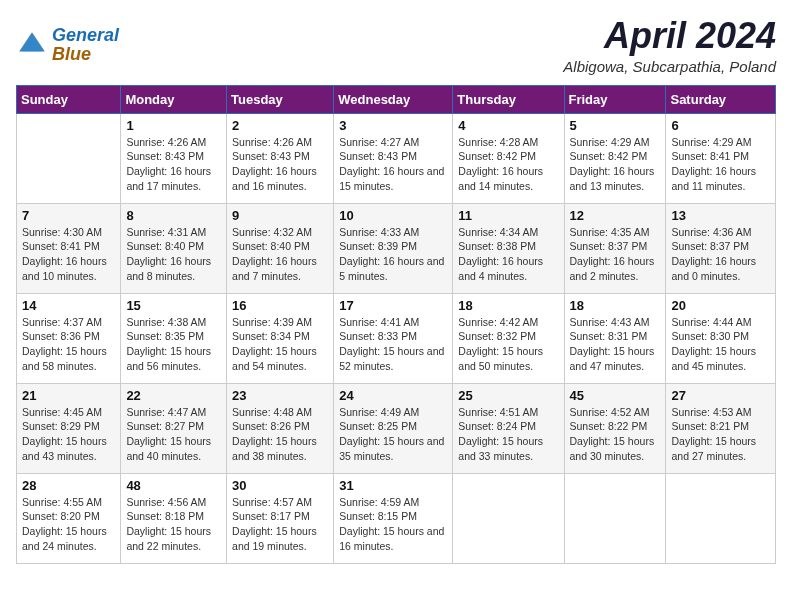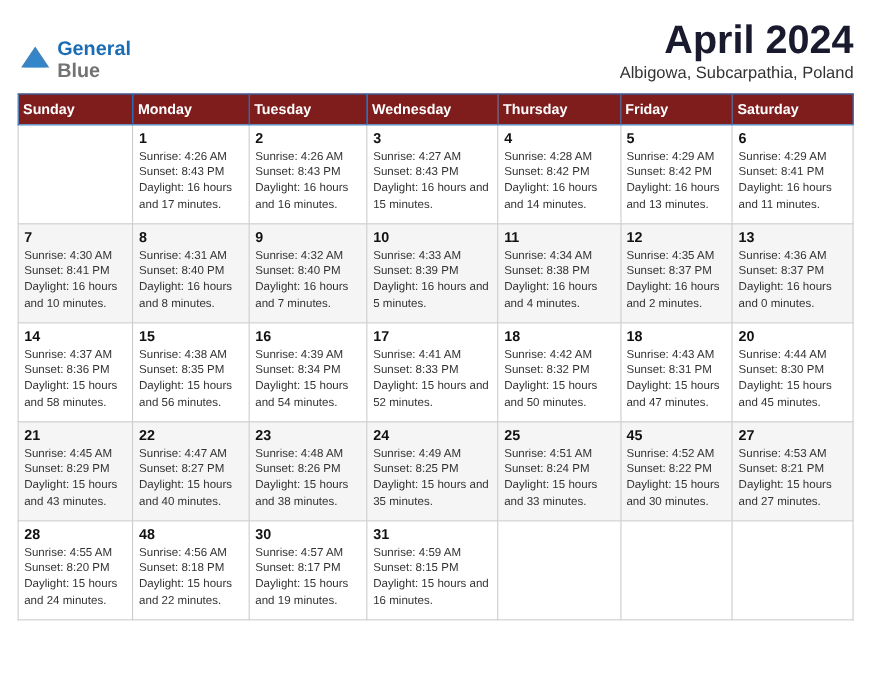--- a/index.html
+++ b/index.html
@@ -6,22 +6,23 @@
     body {
       font-family: Arial, sans-serif;
       background: #fff;
       width: 792px;
       min-height: 612px;
       padding: 16px;
     }
     .header {
       display: flex;
       justify-content: space-between;
-      align-items: flex-end;
+      align-items: center;
       margin-bottom: 10px;
+      font-style: italic;
     }
     .logo {
       display: flex;
       align-items: center;
       gap: 4px;
     }
     .logo-text {
       font-size: 18px;
       font-weight: bold;
       color: #1a1a2e;
@@ -48,21 +49,21 @@
       color: #333;
       margin-top: 2px;
       margin-left: 29px;
     }
     table {
       width: 100%;
       border-collapse: collapse;
       font-size: 11px;
     }
     thead tr th {
-      background-color: #7f1d1d;
+      background-color: #701a75;
       color: #fff;
       font-size: 13px;
       font-weight: bold;
       padding: 6px 4px;
       text-align: left;
       border: 1px solid #2a6db5;
     }
     tbody tr {
       background: #fff;
     }
@@ -96,21 +97,21 @@
 <body>
 
 <div class="header">
   <div class="logo">
     <svg class="logo-icon" viewBox="0 0 40 40" width="40" height="40">
       <polygon points="20,4 36,28 4,28" fill="#1a6db5" opacity="0.85"></polygon>
       <polygon points="20,10 32,28 8,28" fill="#2a8ad4" opacity="0.5"></polygon>
     </svg>
     <div class="logo-text">
       <div><span>General</span></div>
-      <div><span style="color:#737373;">Blue</span></div>
+      <div><span style="color:#a16207;">Blue</span></div>
     </div>
   </div>
   <div class="title-block">
     <div class="month-year">April 2024</div>
     <div class="location">Albigowa, Subcarpathia, Poland</div>
   </div>
 </div>
 
 <table>
   <thead>

